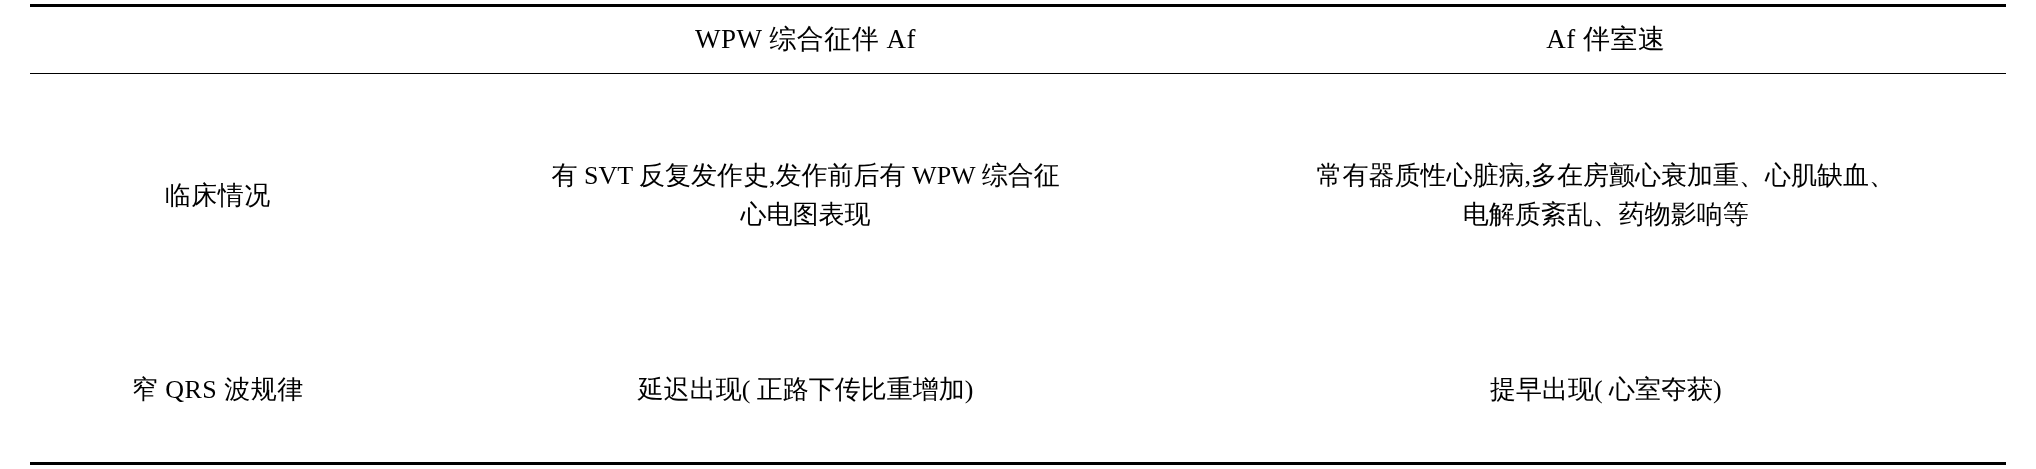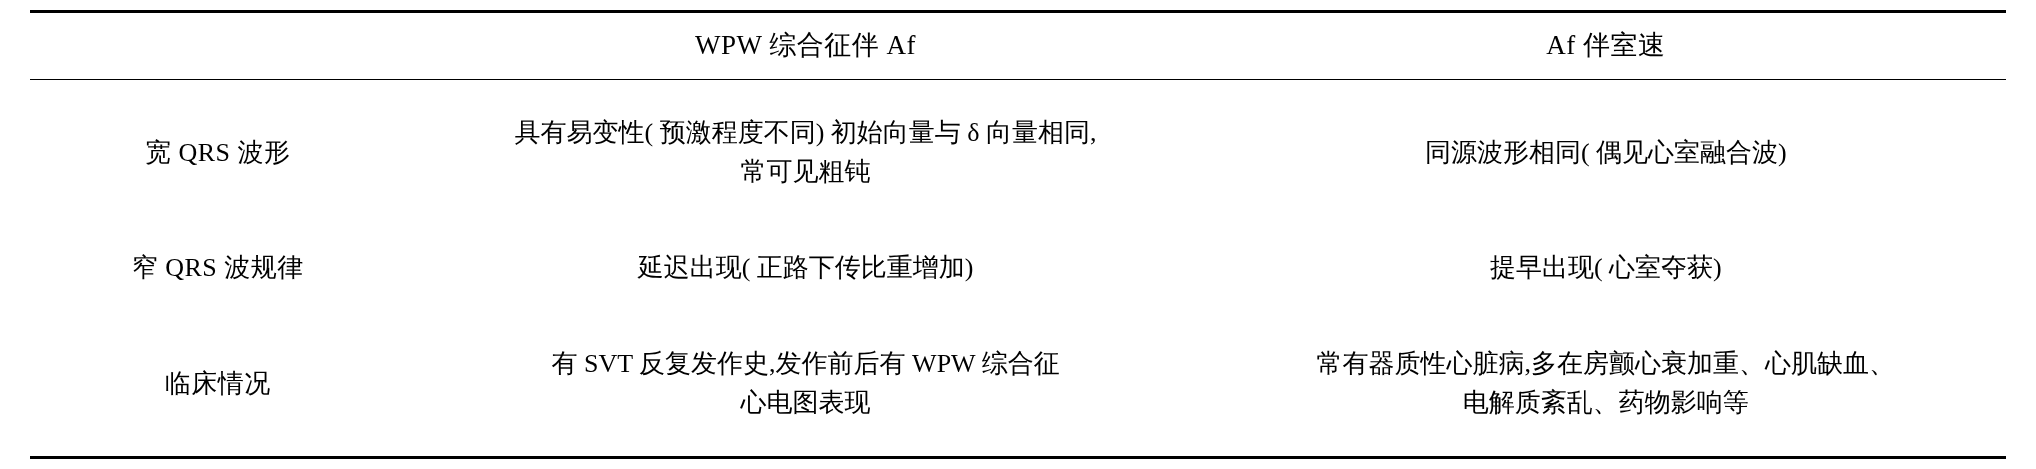--- a/index.html
+++ b/index.html
@@ -10,21 +10,21 @@
   body {
     width: 2036px;
     height: 469px;
     font-family: "Liberation Serif", "DejaVu Serif", serif;
     color: #000000;
   }
   .table-wrap {
     width: 2036px;
     height: 469px;
     box-sizing: border-box;
-    padding: 10px 30px;
+    padding: 4px 30px;
   }
   table.cmp-table {
     width: 100%;
     height: 100%;
     border-collapse: collapse;
     table-layout: fixed;
   }
   table.cmp-table col.col-label { width: 19%; }
   table.cmp-table col.col-a { width: 40.5%; }
   table.cmp-table col.col-b { width: 40.5%; }
@@ -74,56 +74,42 @@
     </colgroup>
     <thead>
       <tr class="header-row">
         <th></th>
         <th>WPW 综合征伴 Af</th>
         <th>Af 伴室速</th>
       </tr>
     </thead>
     <tbody>
       <tr>
-        <td class="label-cell">宽 QRS 波形</td>
+        <td class="label-cell">临床情况</td>
         <td>
           <div class="lines">
-            <span class="nowrapline">具有易变性( 预激程度不同) 初始向量与 δ 向量相同,</span>
-            <span class="nowrapline">常可见粗钝</span>
+            <span class="nowrapline">有 SVT 反复发作史,发作前后有 WPW 综合征</span>
+            <span class="nowrapline">心电图表现</span>
           </div>
         </td>
         <td>
           <div class="lines">
-            <span class="nowrapline">同源波形相同( 偶见心室融合波)</span>
+            <span class="nowrapline">常有器质性心脏病,多在房颤心衰加重、心肌缺血、</span>
+            <span class="nowrapline">电解质紊乱、药物影响等</span>
           </div>
         </td>
       </tr>
       <tr>
         <td class="label-cell">窄 QRS 波规律</td>
         <td>
           <div class="lines">
             <span class="nowrapline">延迟出现( 正路下传比重增加)</span>
           </div>
         </td>
         <td>
           <div class="lines">
             <span class="nowrapline">提早出现( 心室夺获)</span>
           </div>
         </td>
       </tr>
-      <tr>
-        <td class="label-cell">临床情况</td>
-        <td>
-          <div class="lines">
-            <span class="nowrapline">有 SVT 反复发作史,发作前后有 WPW 综合征</span>
-            <span class="nowrapline">心电图表现</span>
-          </div>
-        </td>
-        <td>
-          <div class="lines">
-            <span class="nowrapline">常有器质性心脏病,多在房颤心衰加重、心肌缺血、</span>
-            <span class="nowrapline">电解质紊乱、药物影响等</span>
-          </div>
-        </td>
-      </tr>
     </tbody>
   </table>
 </div>
 
 </body></html>

